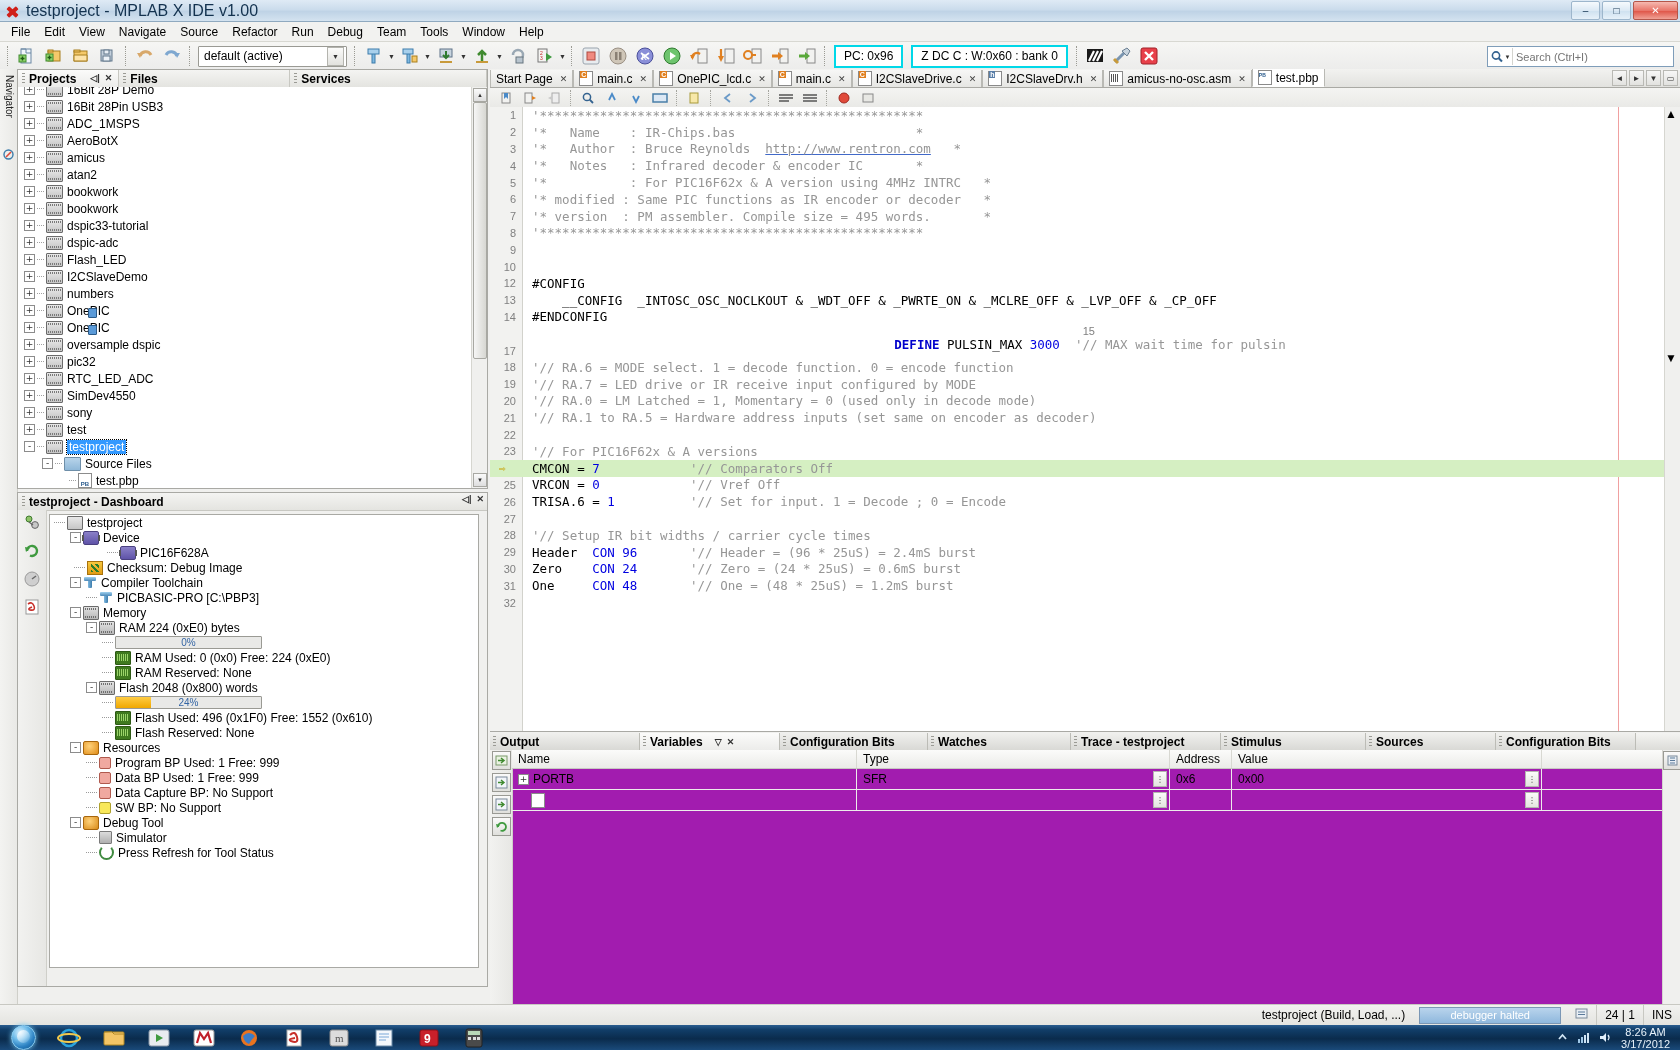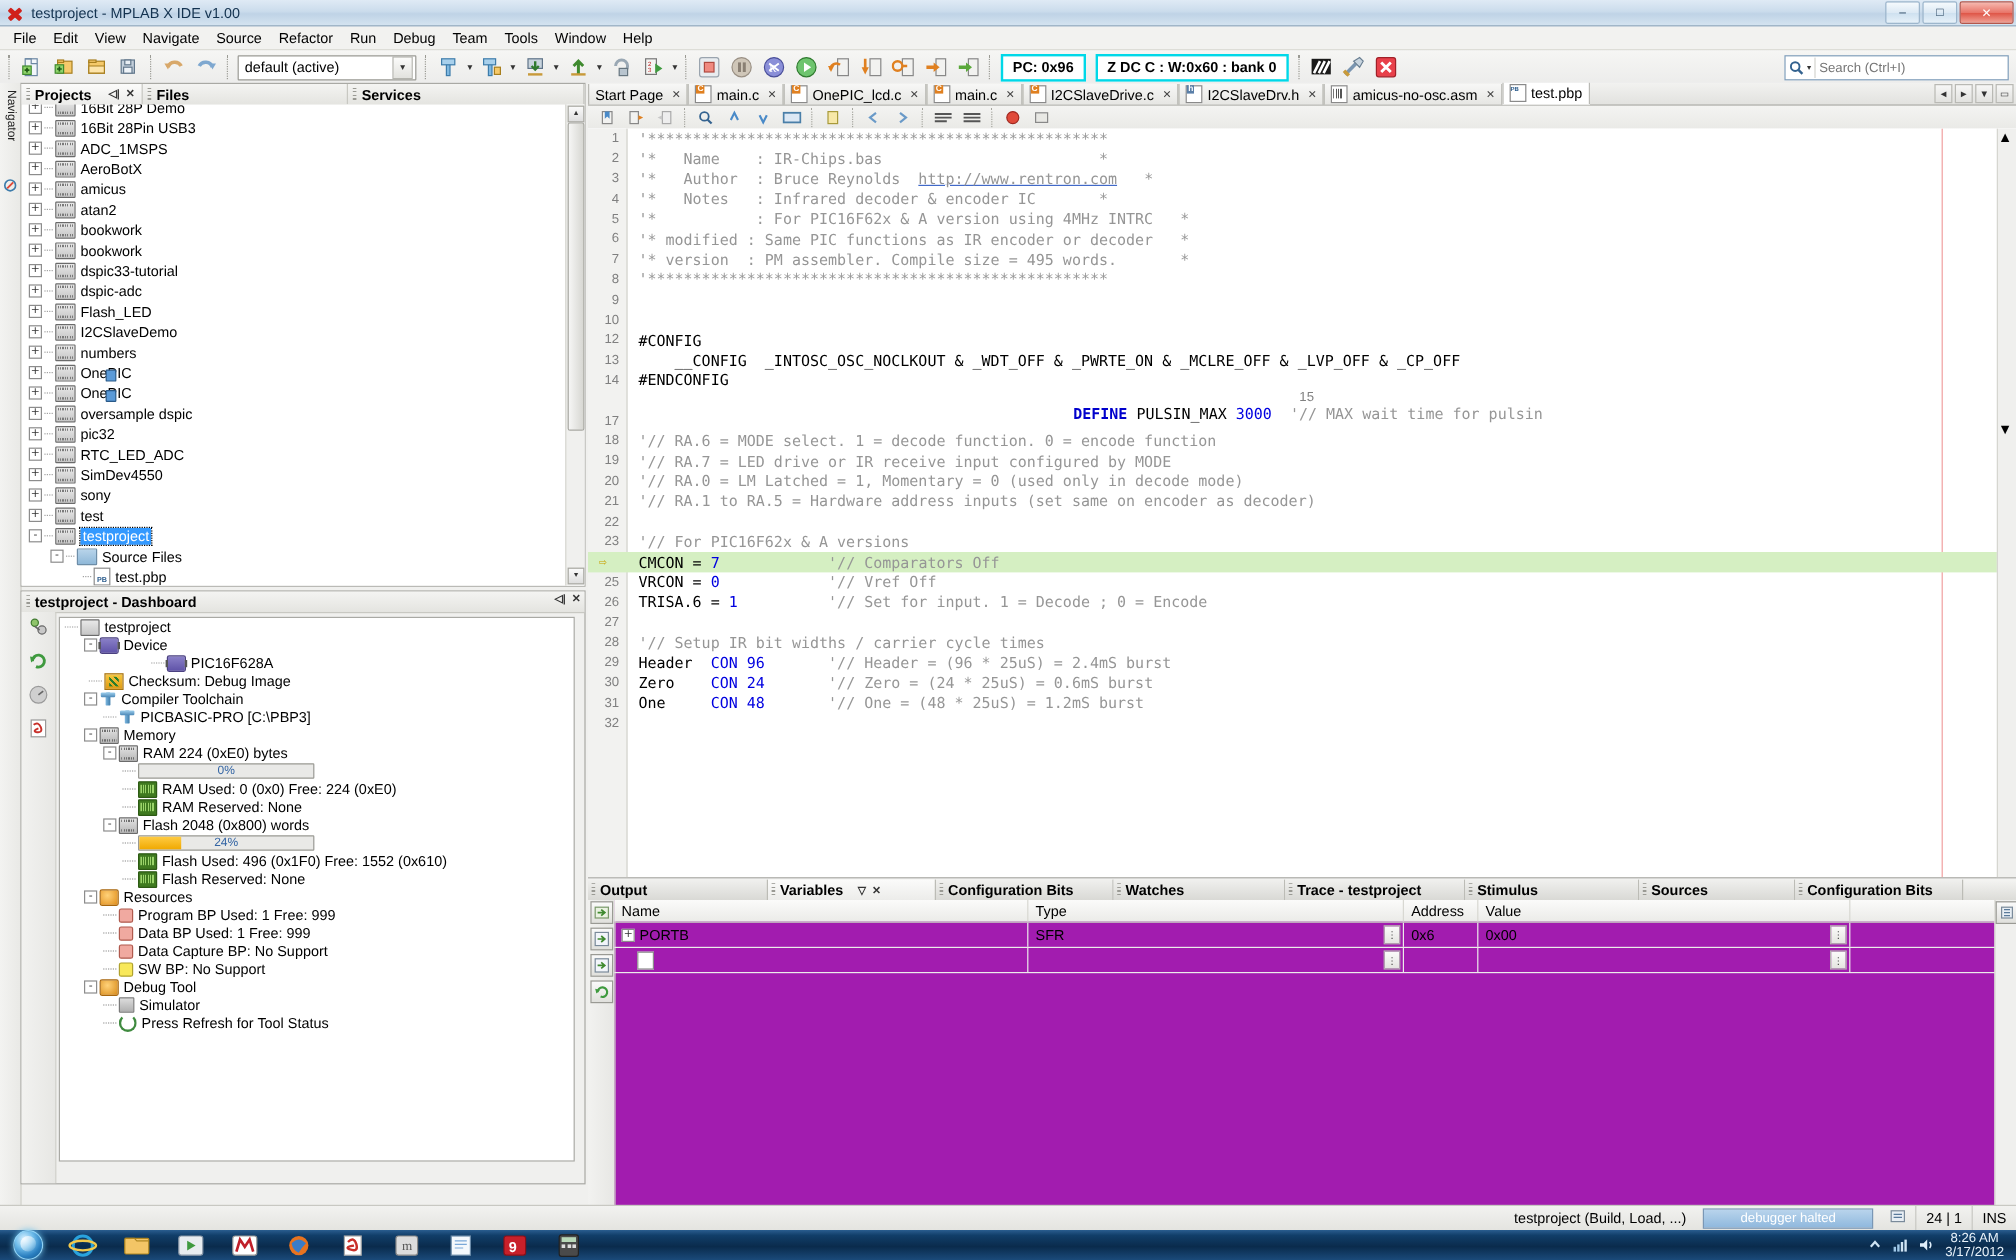--- a/index.html
+++ b/index.html
@@ -23,21 +23,21 @@
   .tb-icon{width:16px;height:14px;margin-left:5px;margin-right:5px;position:relative;}
   .xred{
     position:relative;width:14px;height:14px;
   }
   .xred:before,.xred:after{
     content:"";position:absolute;left:1px;top:6px;width:13px;height:4px;
     background:#d0201a;border-radius:1px;
   }
   .xred:before{transform:rotate(42deg);}
   .xred:after{transform:rotate(-42deg);}
-  .tb-title{font-size:12px;color:#13324f;font-weight:normal;}
+  .tb-title{font-size:16px;color:#13324f;font-weight:normal;}
   .wbtns{position:absolute;right:2px;top:1px;display:flex;gap:2px;}
   .wbtn{
     width:27px;height:17px;border:1px solid #9db6cc;border-radius:2px;
     background:linear-gradient(180deg,#f6fafd 0%,#dce9f4 50%,#cde0ef 51%,#e7f1f9 100%);
     display:flex;align-items:center;justify-content:center;font-size:10px;color:#13324f;
   }
   .wbtn.close{
     background:linear-gradient(180deg,#f6b9b0 0%,#e8766a 50%,#de5244 51%,#f0a296 100%);
     border-color:#b4564a;width:43px;color:#fff;
   }
@@ -68,21 +68,21 @@
     padding:0 2px 0 5px;font-size:12px;margin:0 3px;border-radius:1px;
   }
   .combo .cb-arrow{
     width:15px;height:17px;display:flex;align-items:center;justify-content:center;
     background:linear-gradient(180deg,#fbfbfa 0%,#e2e2de 100%);border:1px solid #b4b4ae;
     font-size:7px;color:#333;
   }
   .statusfield{
     border:2px solid #00d8e8;background:#fff;height:19px;
     display:flex;align-items:center;padding:0 8px;font-size:12px;color:#000;
-    margin:0 4px;white-space:nowrap;font-weight:bold;
+    margin:0 4px;white-space:nowrap;
   }
   .searchbox{
     position:absolute;right:6px;top:4px;width:185px;height:19px;
     border:1px solid #7f9db9;background:#fff;display:flex;align-items:center;
   }
   .searchbox .sb-icon{
     width:24px;height:17px;display:flex;align-items:center;justify-content:center;gap:1px;
     border-right:1px solid #d4d4cf;
   }
   .searchbox input{
@@ -857,21 +857,21 @@
             <div class="drow" style="padding-left: 4px;">
               <span class="dleaf"></span>
               <span class="dico ico-prj-small"></span>
               <span class="dtext">testproject</span>
             </div>
             <div class="drow" style="padding-left: 20px;">
               <span class="dexp">-</span>
               <span class="dico ico-chip"></span>
               <span class="dtext">Device</span>
             </div>
-            <div class="drow" style="padding-left: 57px; margin-left: 19px;">
+            <div class="drow" style="padding-left: 57px;">
               <span class="dleaf"></span>
               <span class="dico ico-chip"></span>
               <span class="dtext">PIC16F628A</span>
             </div>
             <div class="drow" style="padding-left: 24px;">
               <span class="dleaf"></span>
               <span class="dico ico-check"></span>
               <span class="dtext">Checksum: Debug Image</span>
             </div>
             <div class="drow" style="padding-left: 20px;">

